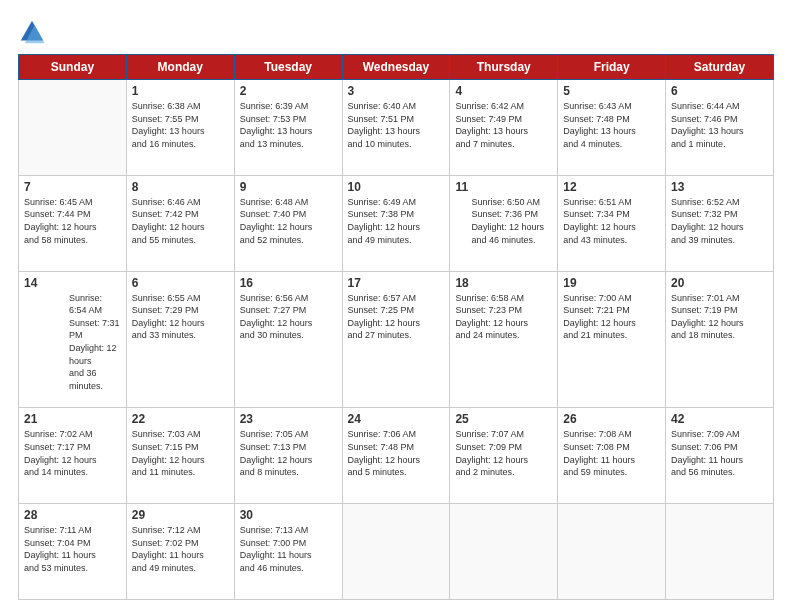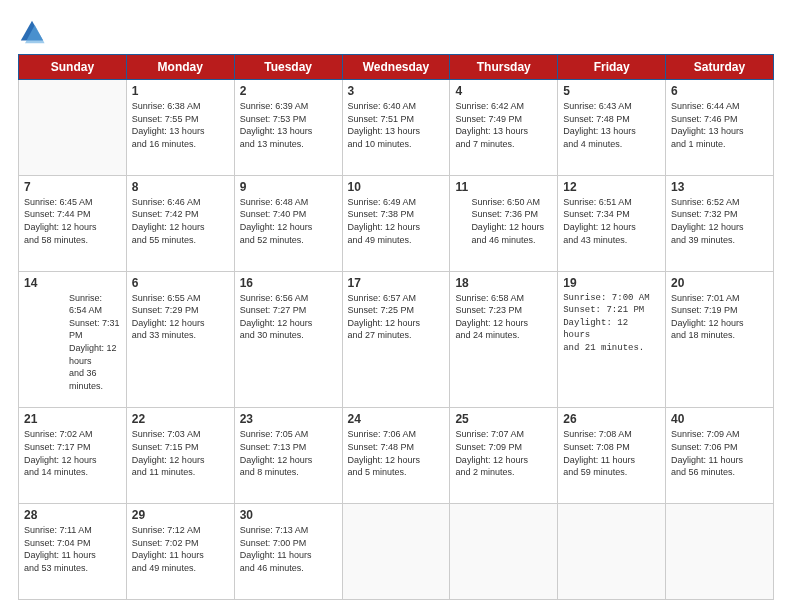--- a/index.html
+++ b/index.html
@@ -255,21 +255,21 @@
           </td>
           <td>
             <span class="day-num">18</span>
             <div class="day-info" style="white-space: pre-line;">Sunrise: 6:58 AM
 Sunset: 7:23 PM
 Daylight: 12 hours
 and 24 minutes.</div>
           </td>
           <td>
             <span class="day-num">19</span>
-            <div class="day-info" style="white-space: pre-line; font-family: Liberation Mono, monospace;">Sunrise: 7:00 AM
+            <div class="day-info" style="white-space: pre-line;">Sunrise: 7:00 AM
 Sunset: 7:21 PM
 Daylight: 12 hours
 and 21 minutes.</div>
           </td>
           <td>
             <span class="day-num">20</span>
             <div class="day-info" style="white-space: pre-line;">Sunrise: 7:01 AM
 Sunset: 7:19 PM
 Daylight: 12 hours
 and 18 minutes.</div>
@@ -312,21 +312,21 @@
 and 2 minutes.</div>
           </td>
           <td>
             <span class="day-num">26</span>
             <div class="day-info" style="white-space: pre-line;">Sunrise: 7:08 AM
 Sunset: 7:08 PM
 Daylight: 11 hours
 and 59 minutes.</div>
           </td>
           <td>
-            <span class="day-num">40</span>
+            <span class="day-num">42</span>
             <div class="day-info" style="white-space: pre-line;">Sunrise: 7:09 AM
 Sunset: 7:06 PM
 Daylight: 11 hours
 and 56 minutes.</div>
           </td>
         </tr>
         <tr>
           <td>
             <span class="day-num">28</span>
             <div class="day-info" style="white-space: pre-line;">Sunrise: 7:11 AM

